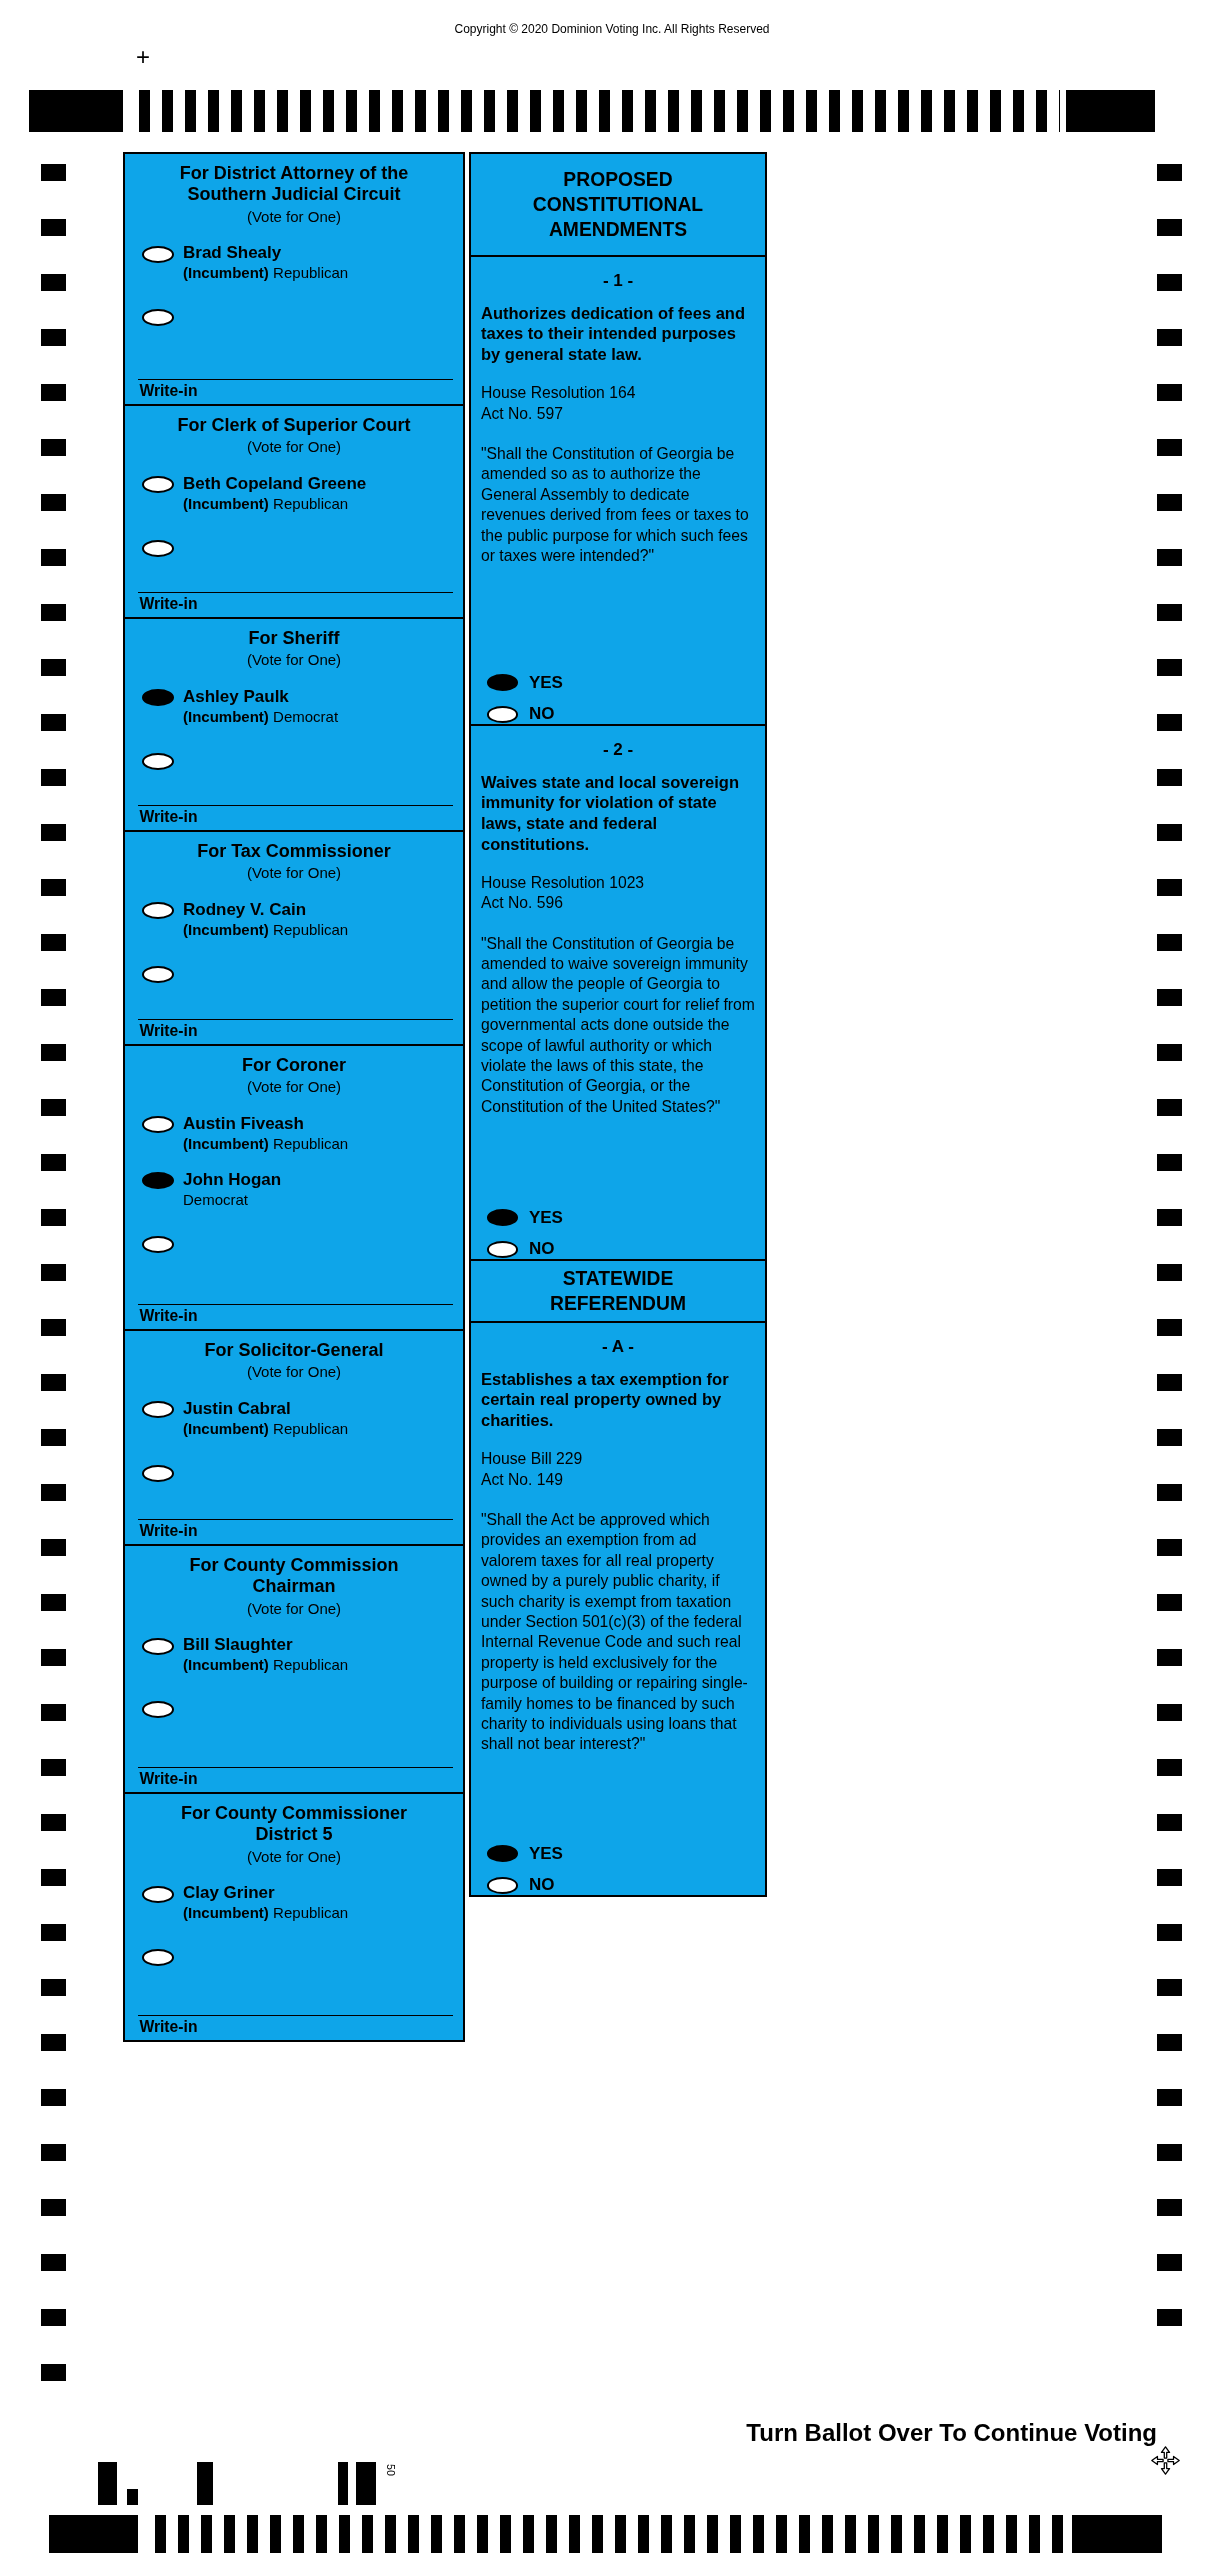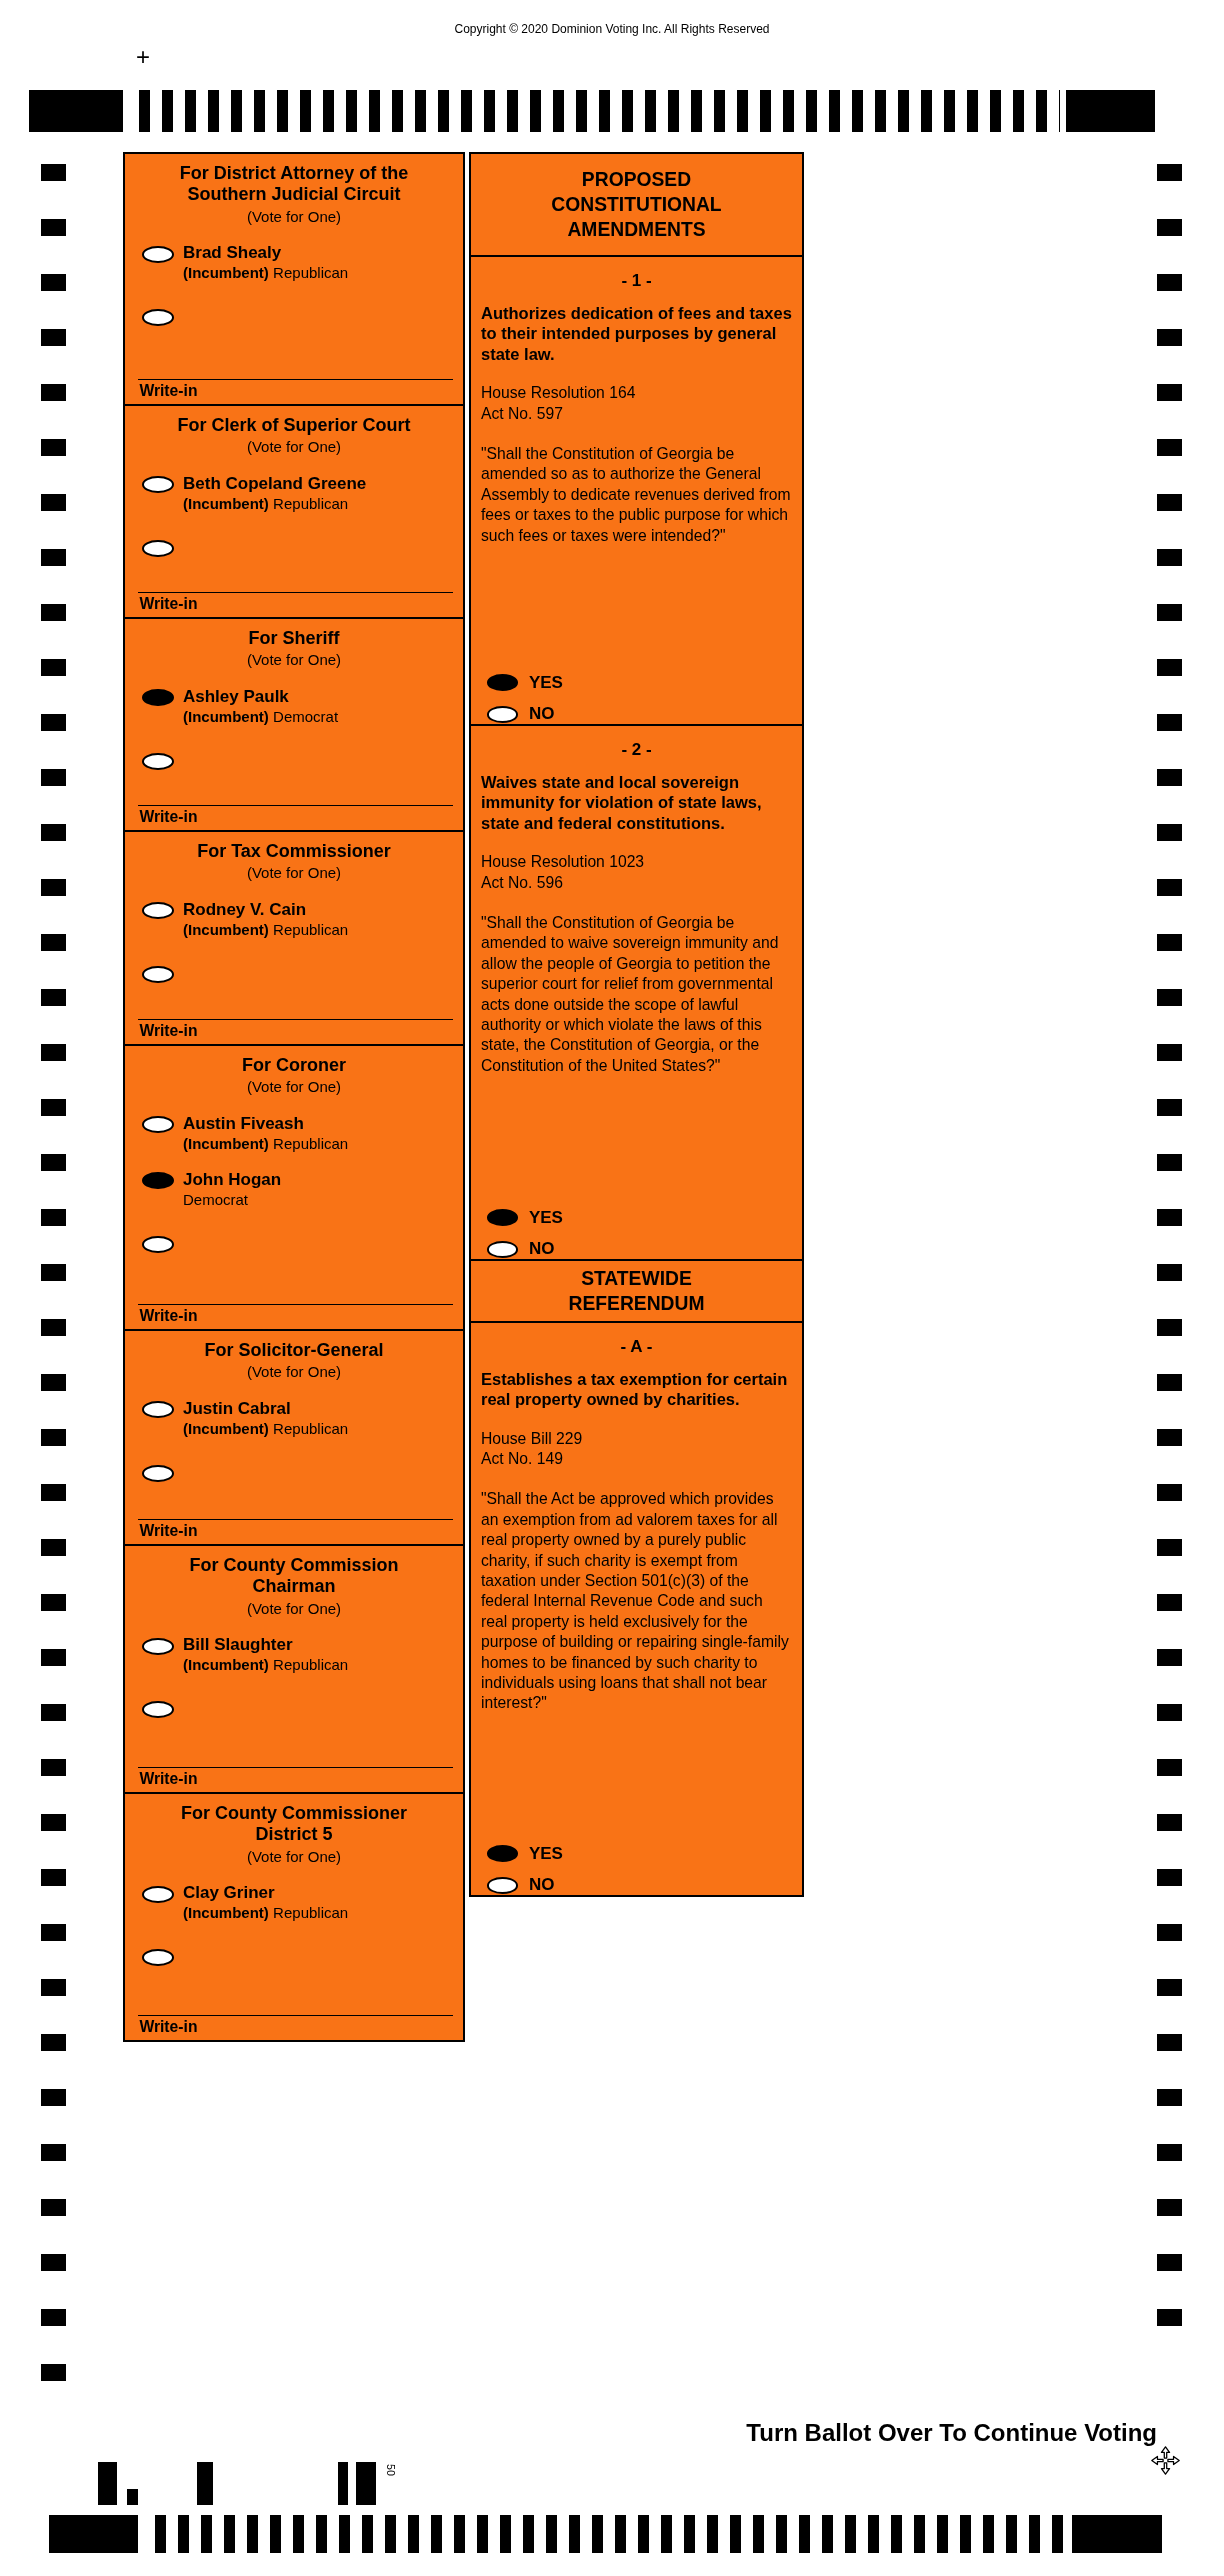--- a/index.html
+++ b/index.html
@@ -21,23 +21,23 @@
   .band.bottom .blk.l { width:89px; margin-right:16.5px; }
   .band.bottom .blk.r { width:90px; margin-left:7.9px; }
   .band .bars { flex:1 1 auto; height:100%;
     background:repeating-linear-gradient(90deg,#000 0 11.4px,transparent 11.4px 23px); }
   .side-marks { position:absolute; width:25px;
     background:repeating-linear-gradient(180deg,#000 0 17px,transparent 17px 55px); }
   .side-marks.left { left:41px; top:164px; height:2221px; }
   .side-marks.right { left:1157px; top:164px; height:2166px; }
 
   
-  .col { position:absolute; top:152px; border:2.1px solid #000; background:#f97316; }
+  .col { position:absolute; top:152px; border:2.1px solid #000; background:#0ea5e9; }
   .col.contests { left:123px; width:342px; }
-  .col.measures { left:469px; width:335px; }
+  .col.measures { left:469px; width:298px; }
 
   
   .contest { display:flex; flex-direction:column; border-bottom:2.1px solid #000; padding:5.7px 7.2px 0; }
   .contest:last-child { border-bottom:none; }
   .c1{min-height:252px}.c2{min-height:213px}.c3{min-height:213px}.c4{min-height:214px}
   .c5{min-height:285px}.c6{min-height:215px}.c7{min-height:248px}.c8{min-height:246px}
   .contest-title { font-weight:bold; font-size:18px; line-height:1.2; text-align:center; white-space:pre-line; padding-top:2.9px; }
   .contest-sub { font-size:15px; text-align:center; margin-top:2.1px; }
   .cand-row { display:flex; align-items:flex-start; margin:18.6px 0 0 10px; }
   .blank-row { margin-top:26px; }

